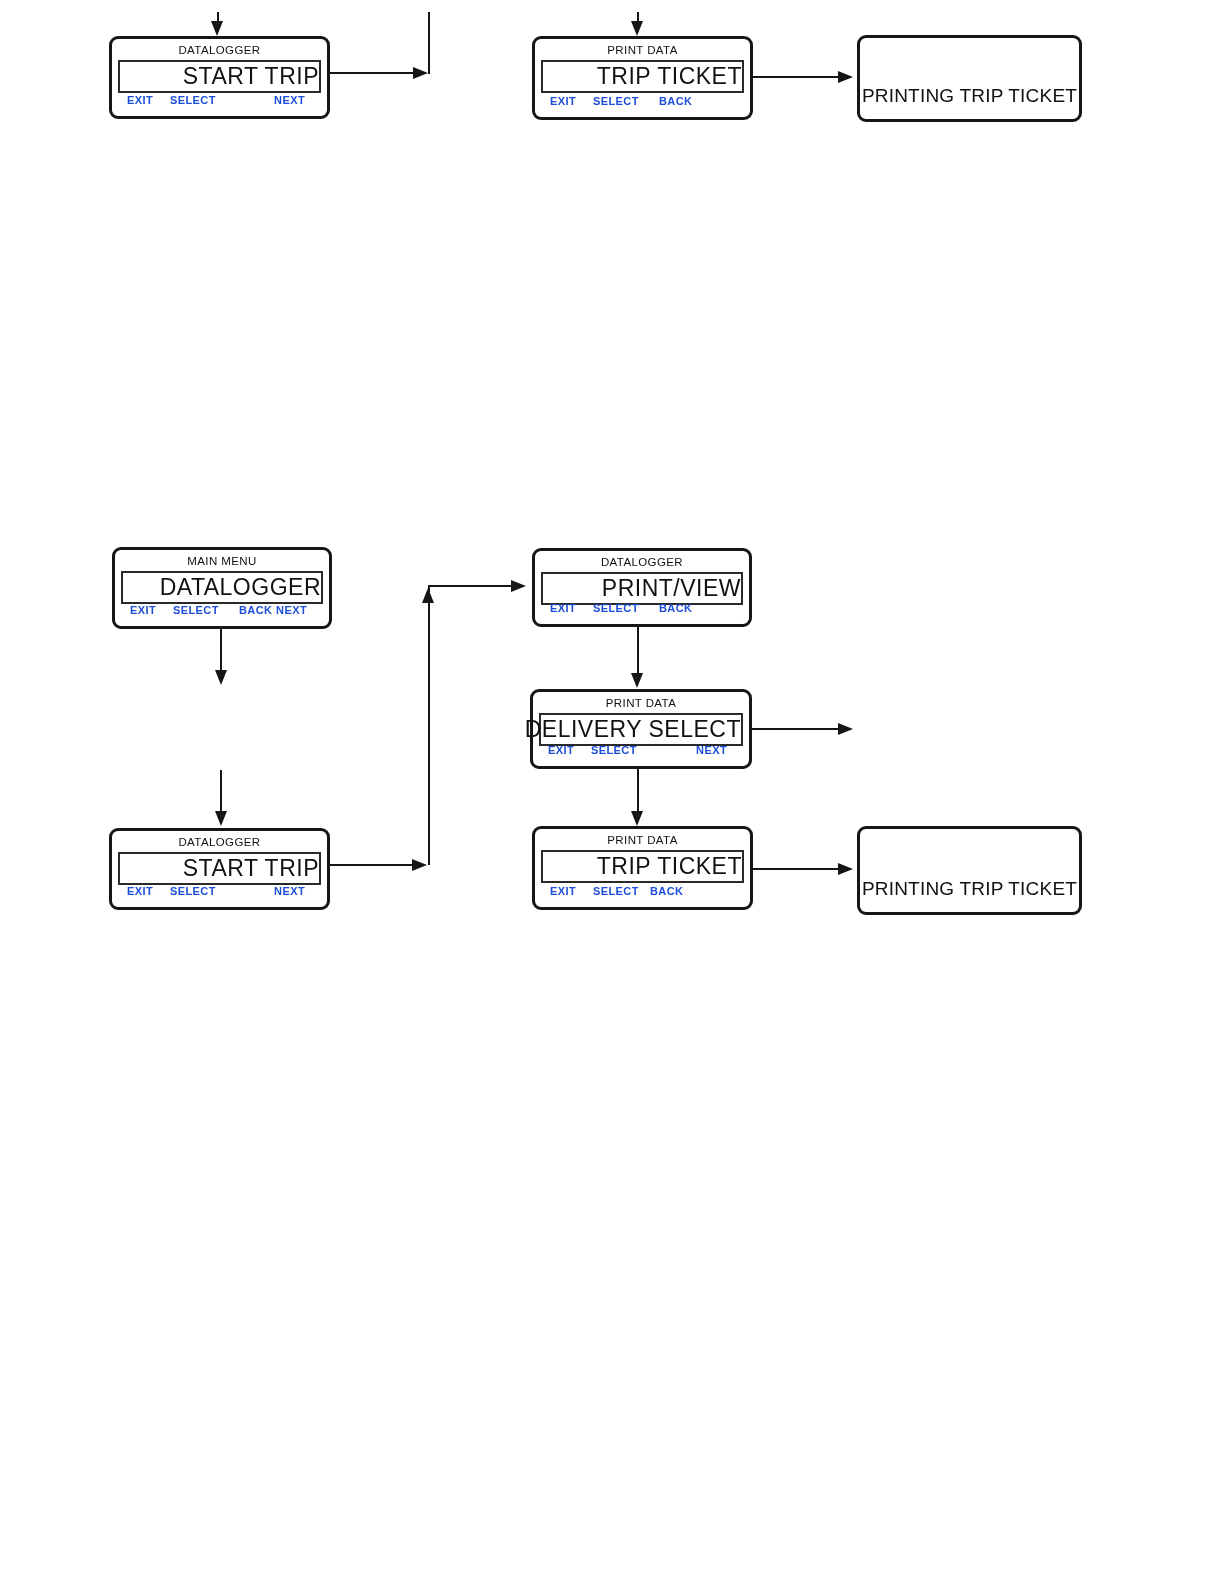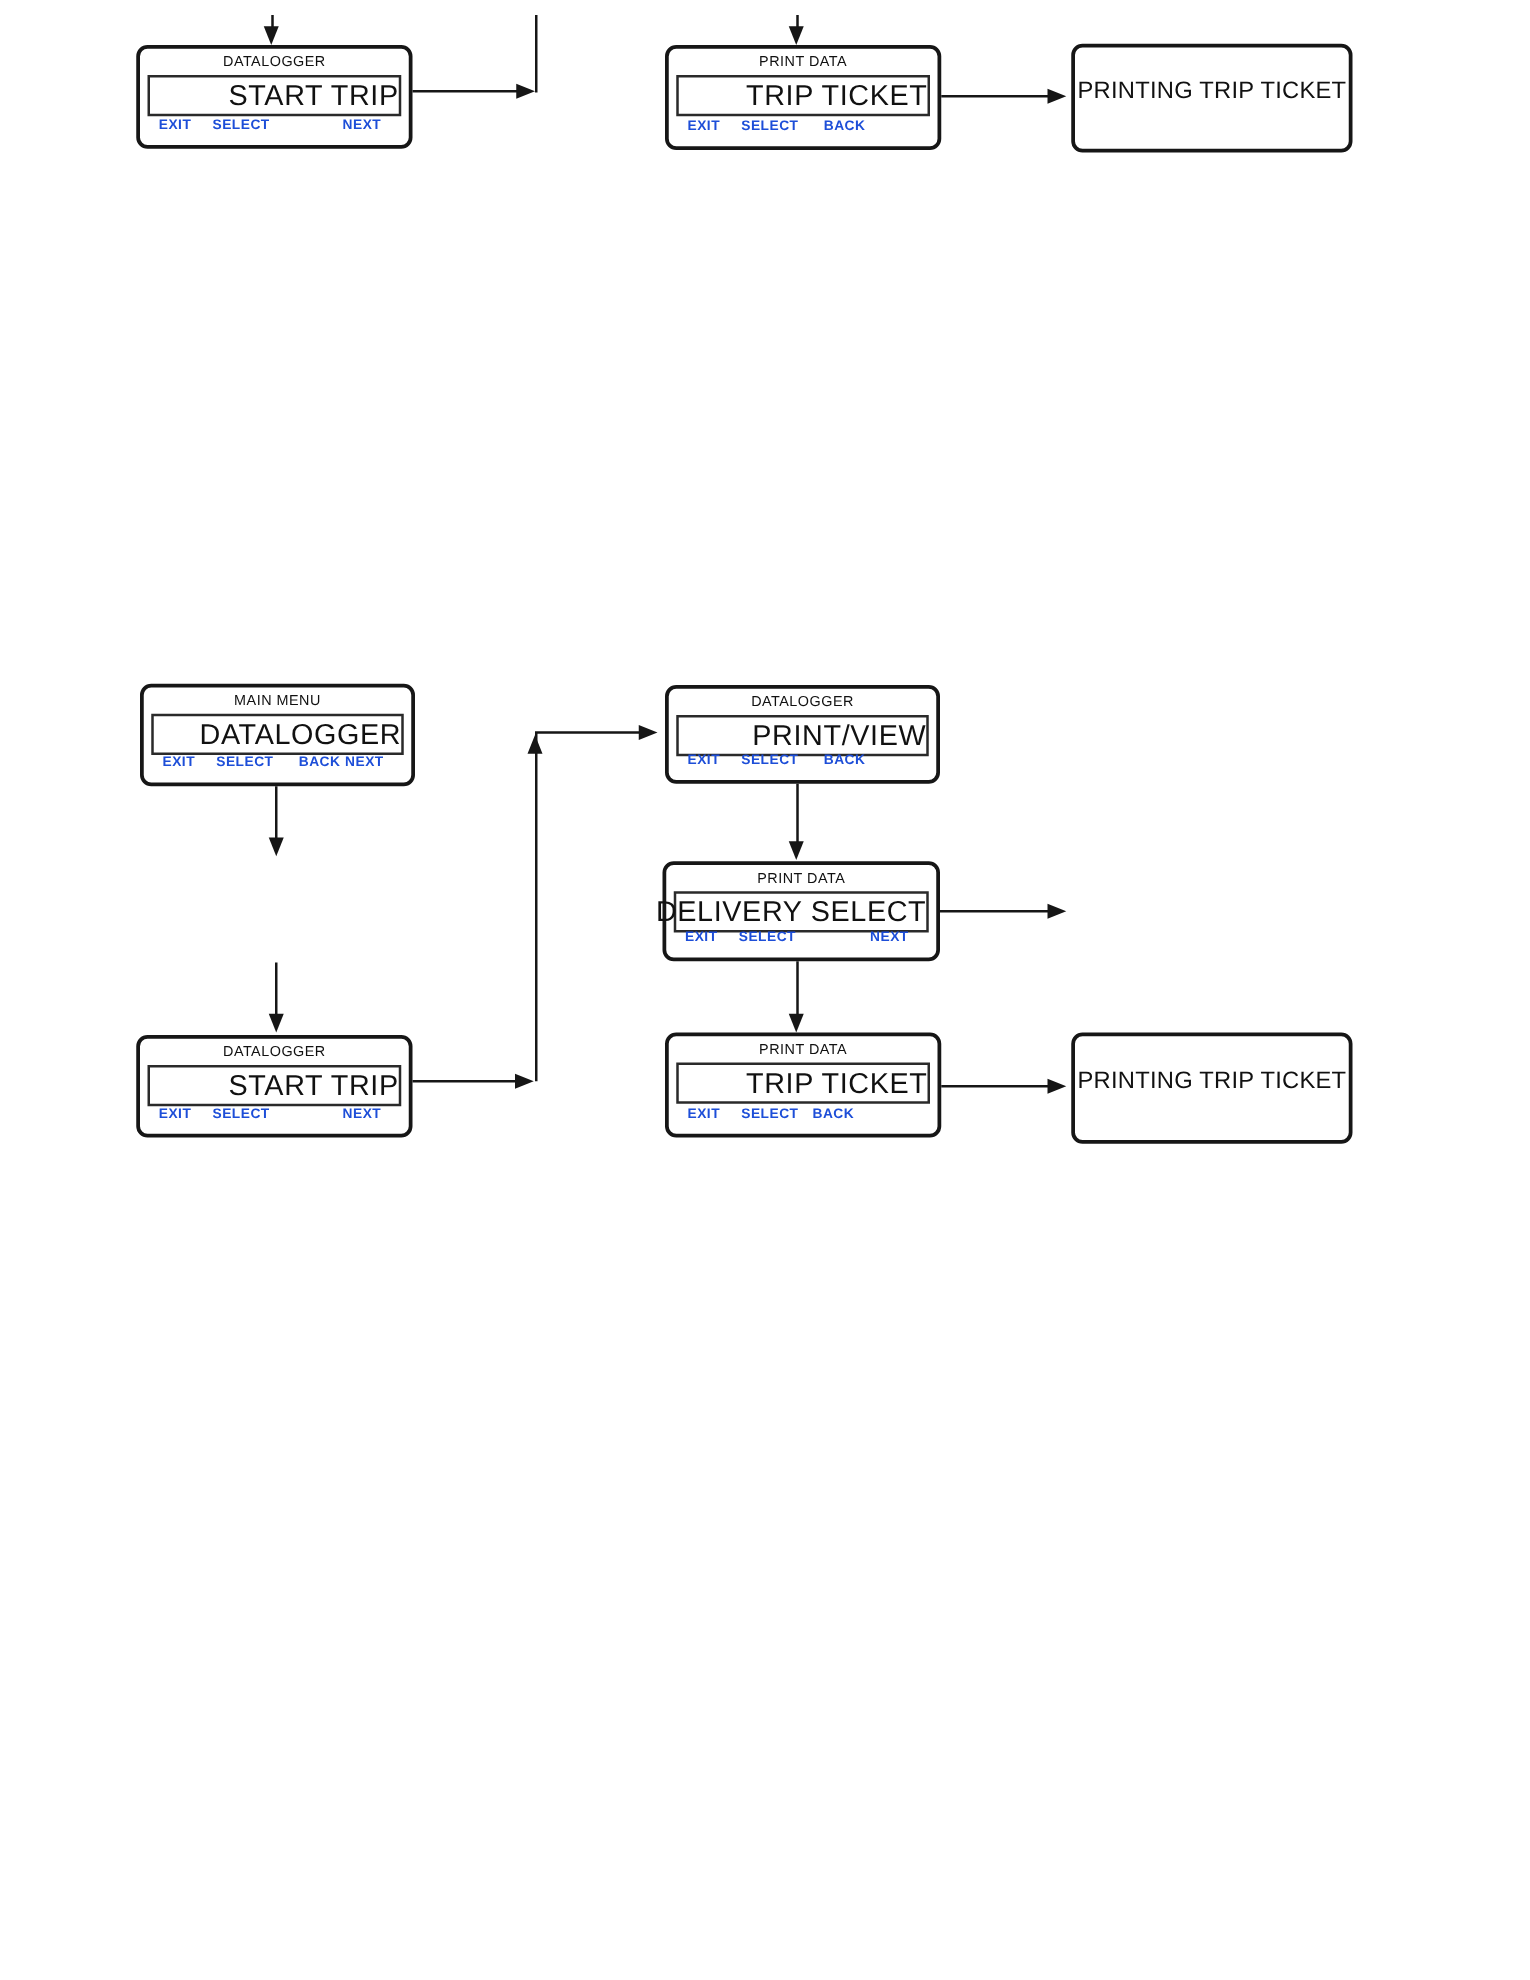--- a/index.html
+++ b/index.html
@@ -52,21 +52,21 @@
   .s3b{left:115px}
   .s4{right:22px}
 
   
   .plain{
     position:absolute;
     background:#fff;
     border:3px solid #161616;
     border-radius:9px;
     box-sizing:border-box;
-    display:flex;align-items:center;justify-content:center;
+    display:flex;align-items:flex-end;justify-content:center;
     padding-bottom:12px;
   }
   .plain span{font-size:19px;letter-spacing:0.2px;color:#111;white-space:nowrap;}
   .plain.menu span{font-size:20px;letter-spacing:0.5px;}
 
   
   .hline{position:absolute;height:2.4px;background:#161616;}
   .vline{position:absolute;width:2.4px;background:#161616;}
   .arr{position:absolute;width:0;height:0;}
   .arr-r{border-top:6px solid transparent;border-bottom:6px solid transparent;border-left:15px solid #161616;}

